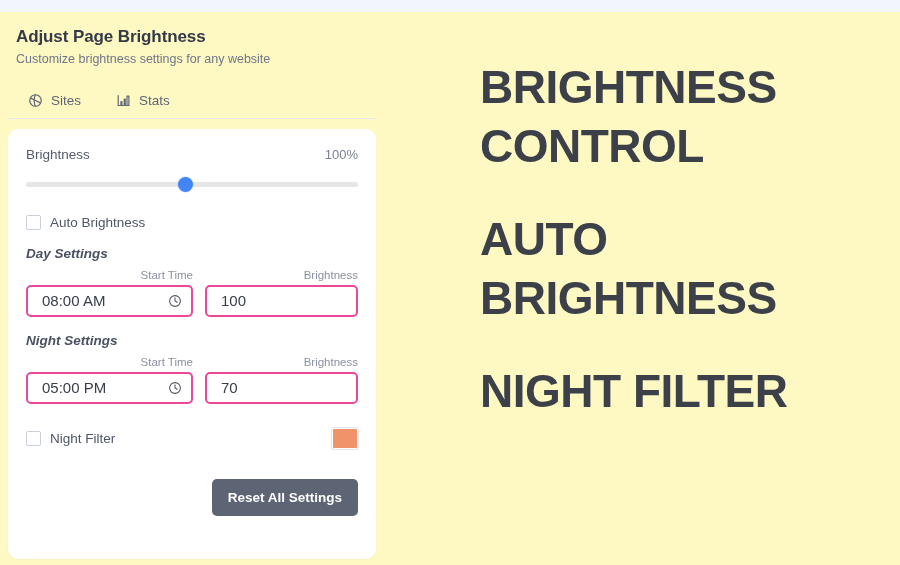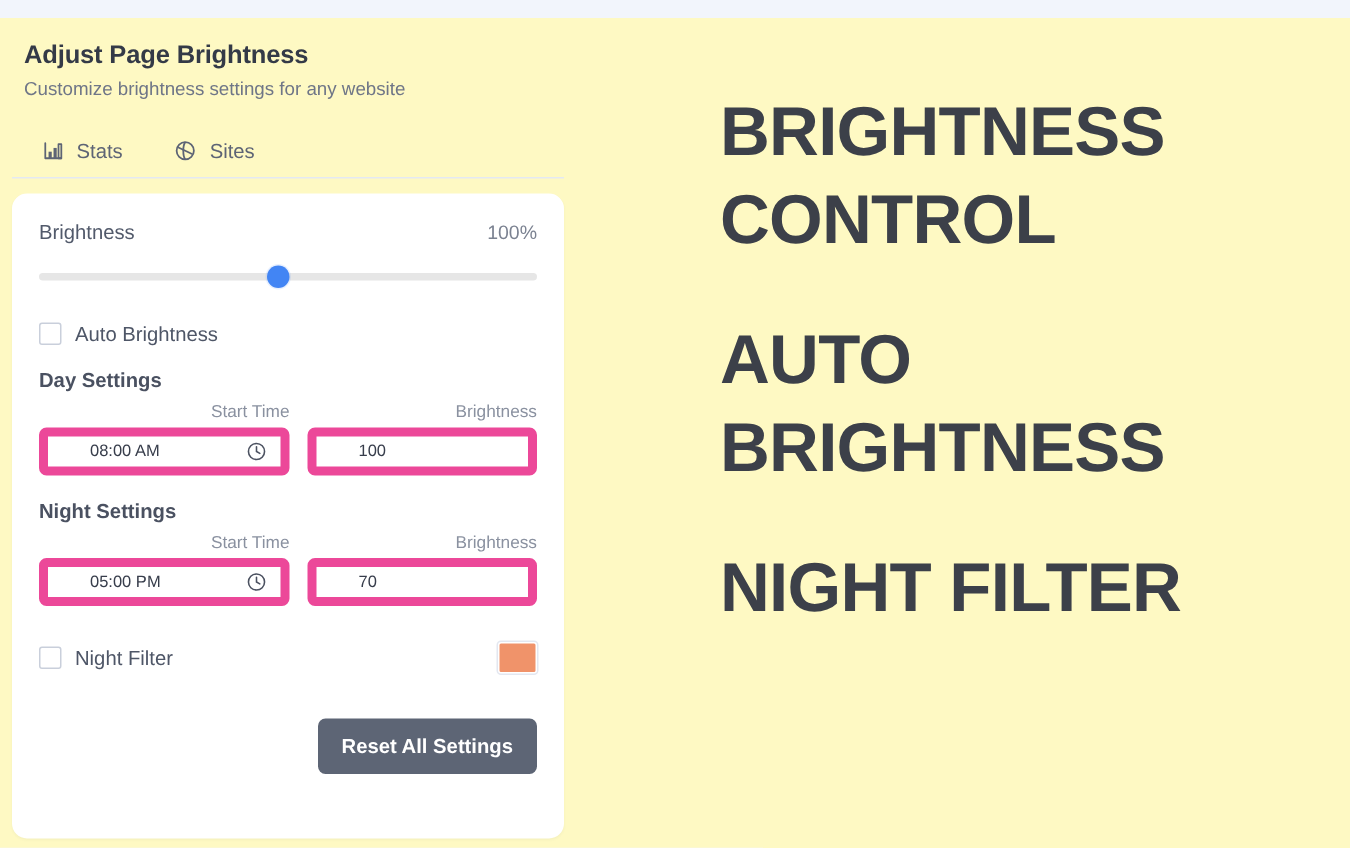--- a/index.html
+++ b/index.html
@@ -158,20 +158,21 @@
     font-size: 13.5px;
     color: #4e5667;
   }
 
   
   .section-head {
     font-size: 13.5px;
     font-weight: bold;
     color: #4a5161;
     margin-top: 16px;
+    font-style: italic;
   }
 
   .grid2 {
     display: flex;
     gap: 12px;
     margin-top: 8px;
   }
   .field {
     flex: 1 1 0;
     min-width: 0;
@@ -179,28 +180,28 @@
   .field.time { flex: 0 0 167px; }
   .small-label {
     font-size: 11.5px;
     color: #8a91a0;
     margin-bottom: 4px;
     text-align: right;
   }
   .input {
     position: relative;
     height: 32px;
-    border: 6px solid #ec4899;
+    border: 2px solid #ec4899;
     border-radius: 5px;
     background: #fff;
     display: flex;
     align-items: center;
-    padding: 0 28px;
+    padding: 0 14px;
     box-sizing: border-box;
-    font-size: 11px;
+    font-size: 15px;
     color: #373d4b;
     cursor: text;
   }
   .input .clock-icon {
     position: absolute;
     right: 9px;
     top: 50%;
     transform: translateY(-50%);
     display: inline-flex;
     cursor: pointer;
@@ -272,42 +273,42 @@
 
   <div class="popup">
 
     <div class="popup-header">
       <div class="popup-title">Adjust Page Brightness</div>
       <div class="popup-subtitle">Customize brightness settings for any website</div>
     </div>
 
     <div class="tabbar">
 
+
+      <div class="tab">
+        <span class="tab-icon">
+          <svg width="15" height="15" viewBox="0 0 24 24" fill="none" stroke="#5d6475" stroke-width="1.9">
+            <circle cx="12" cy="12" r="9.2"></circle>
+            <path d="M4.2 8.2 C9 10.5 15 13.5 19.8 15.8"></path>
+            <path d="M12 2.8 C9.2 6.5 9.2 17.5 12 21.2"></path>
+          </svg>
+        </span>
+        <span class="tab-label">Sites</span>
+      </div>
 
       <div class="tab">
         <span class="tab-icon">
           <svg width="15" height="15" viewBox="0 0 24 24" fill="none" stroke="#5d6475" stroke-width="1.9" stroke-linejoin="round" stroke-linecap="round">
             <path d="M3.5 4 L3.5 20 L20.5 20"></path>
             <rect x="7" y="13" width="3.4" height="7" fill="#5d6475" stroke="none"></rect>
             <rect x="12.3" y="9" width="3.4" height="11" fill="#5d6475" stroke="none"></rect>
             <rect x="17.6" y="5" width="3" height="15" fill="none"></rect>
           </svg>
         </span>
         <span class="tab-label">Stats</span>
-      </div>
-
-      <div class="tab">
-        <span class="tab-icon">
-          <svg width="15" height="15" viewBox="0 0 24 24" fill="none" stroke="#5d6475" stroke-width="1.9">
-            <circle cx="12" cy="12" r="9.2"></circle>
-            <path d="M4.2 8.2 C9 10.5 15 13.5 19.8 15.8"></path>
-            <path d="M12 2.8 C9.2 6.5 9.2 17.5 12 21.2"></path>
-          </svg>
-        </span>
-        <span class="tab-label">Sites</span>
       </div>
 
     </div>
 
     <div class="card">
 
       <div class="row-between">
         <span class="field-label">Brightness</span>
         <span class="value-readout">100%</span>
       </div>

